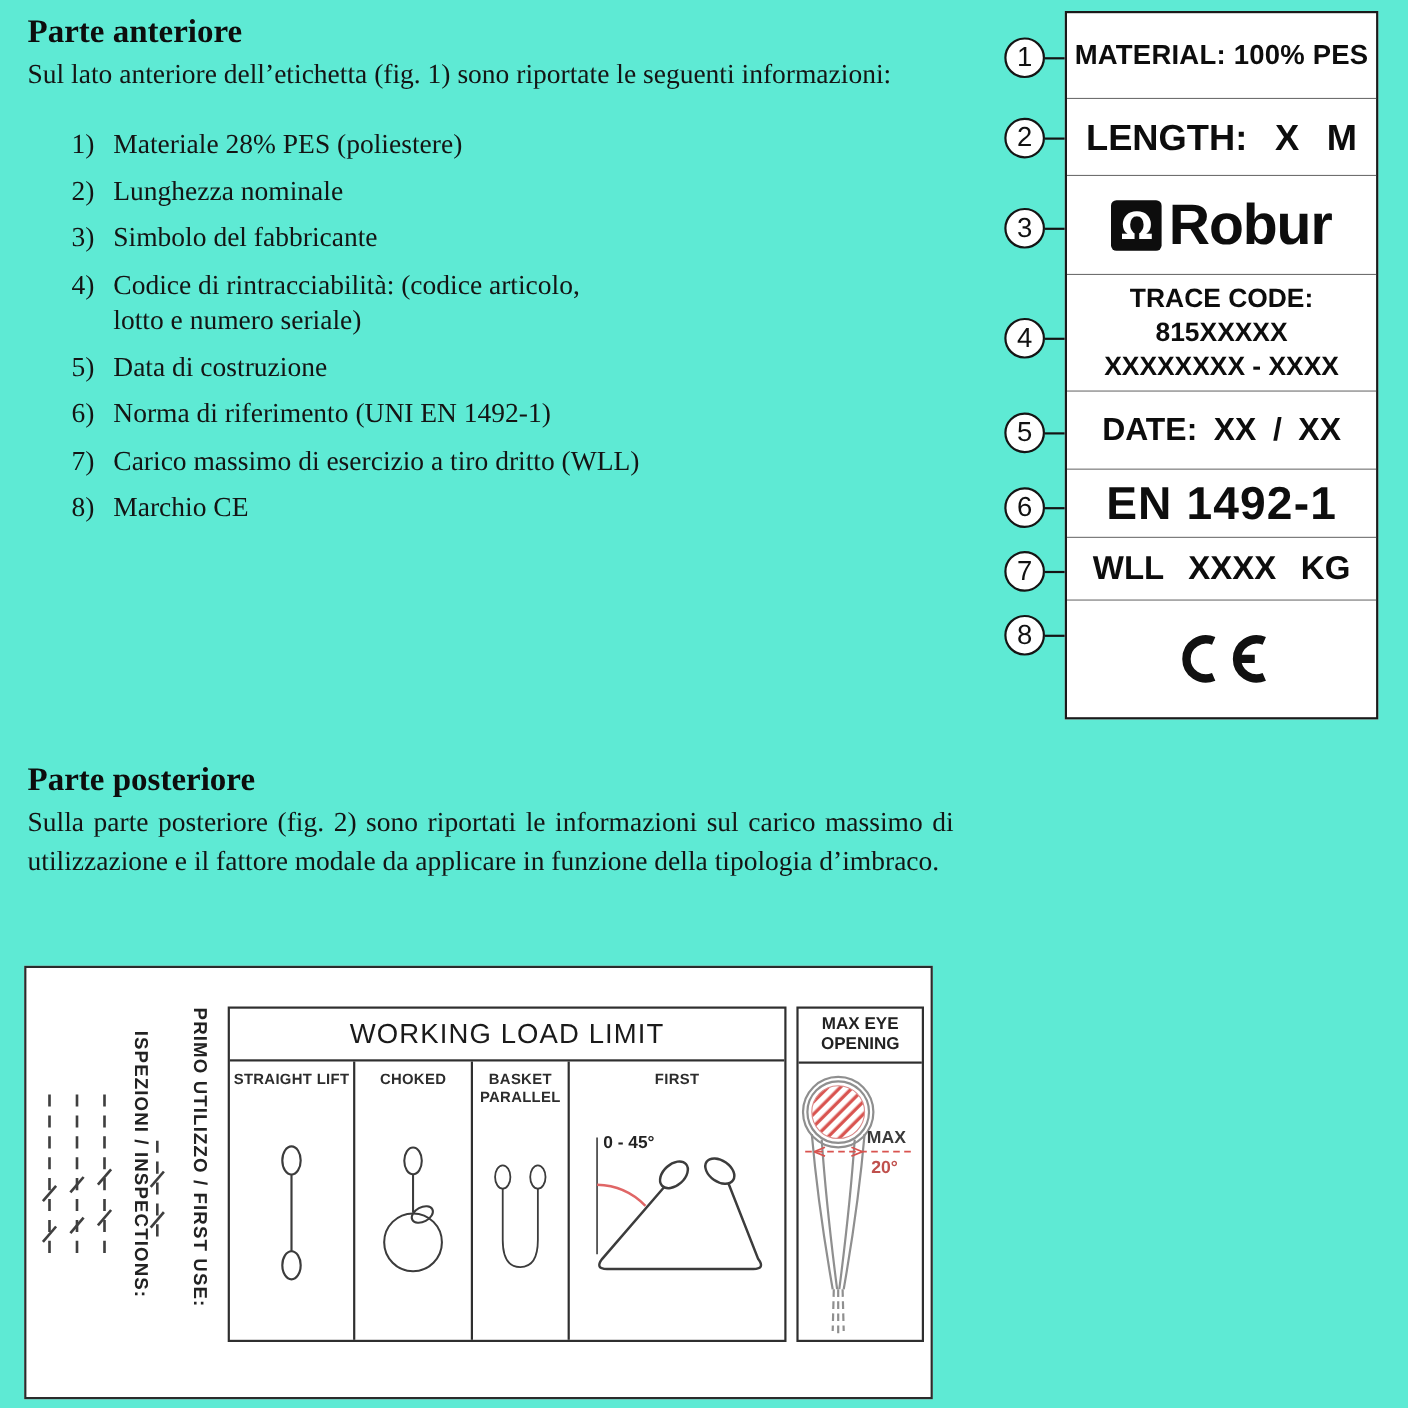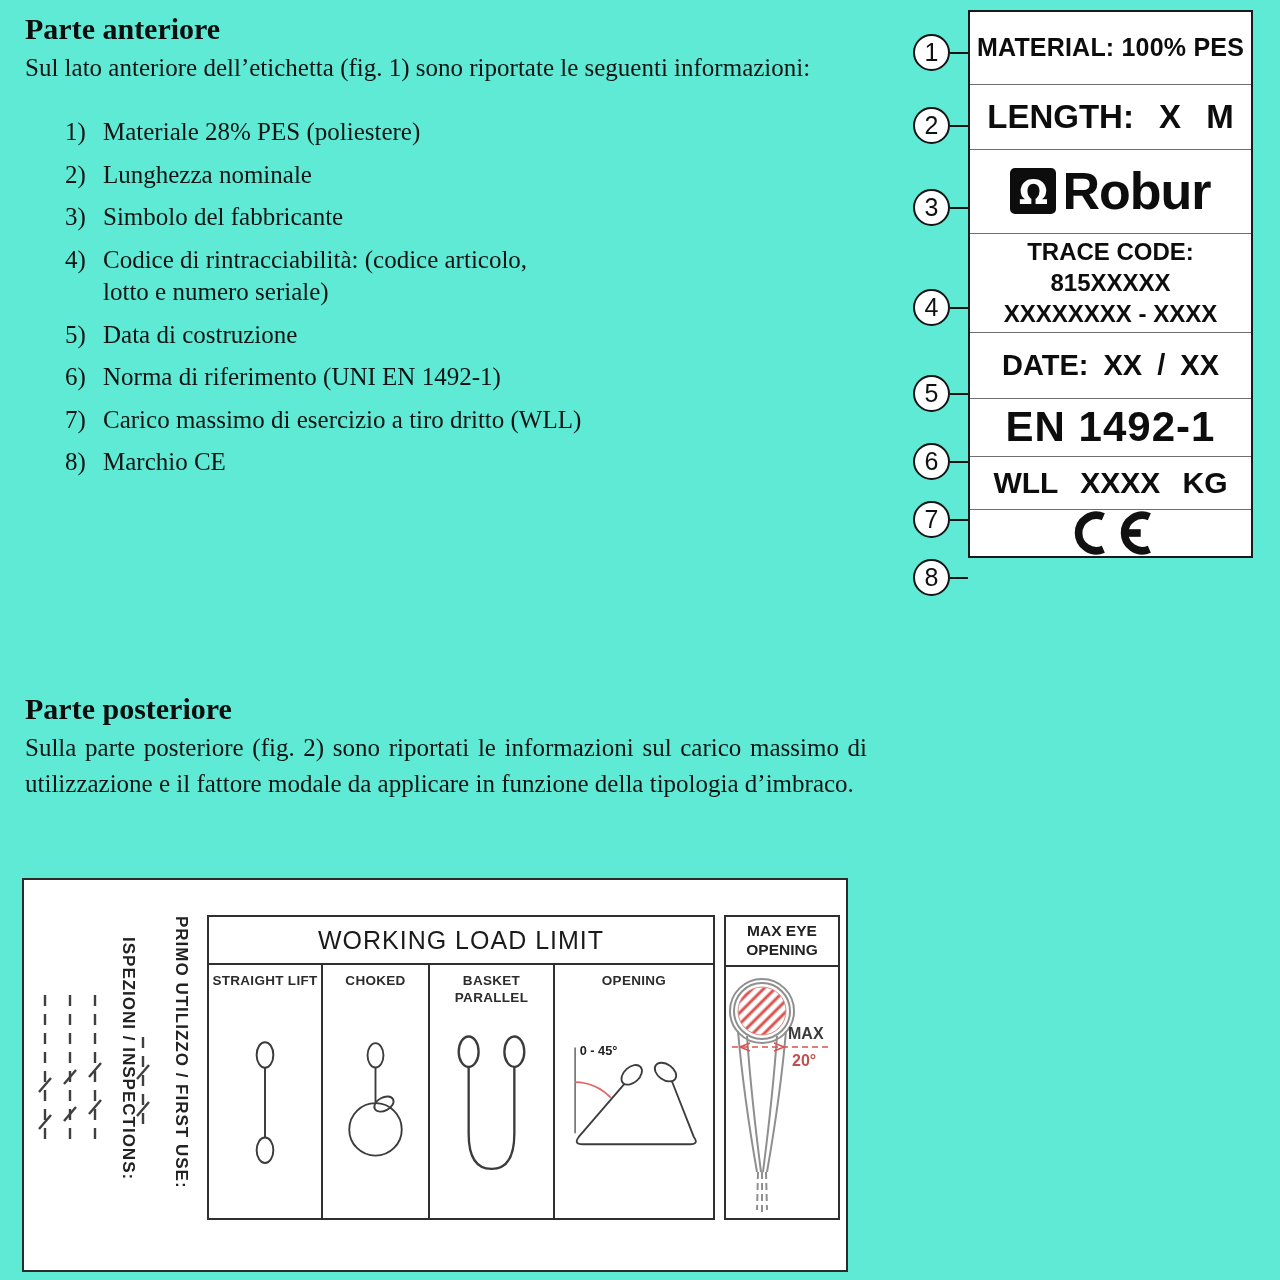--- a/index.html
+++ b/index.html
@@ -12,21 +12,21 @@
   .front-text { position:absolute; left:25px; top:12px; width:842px; }
   .sec-heading { font-size:30px; font-weight:bold; margin:0 0 4px 0; color:#0d0d0d; }
   .body-par { font-size:25px; line-height:1.44; text-align:justify; margin:0; color:#141414; }
   .front-list { margin-top:30px; margin-left:40px; display:flex; flex-direction:column; row-gap:10px; }
   .li { display:grid; grid-template-columns:38px 1fr; font-size:25px; line-height:1.3; color:#141414; }
   .li-num { }
   .li-text { white-space:pre-line; max-width:548px; }
 
   
   .fig1 { position:absolute; left:905px; top:10px; width:350px; height:604px; font-family:"Liberation Sans", sans-serif; }
-  .label-box { position:absolute; left:63px; top:0; width:285px; height:548px; border:2.5px solid #1a1a1a; background:#fff; display:flex; flex-direction:column; box-sizing:border-box; }
+  .label-box { position:absolute; left:63px; top:0; width:285px; height:644px; border:2.5px solid #1a1a1a; background:#fff; display:flex; flex-direction:column; box-sizing:border-box; }
   .lrow { display:flex; align-items:center; justify-content:center; box-sizing:border-box; border-bottom:1.5px solid #6f6f6f; color:#0d0d0d; text-align:center; }
   .lrow:last-child { border-bottom:none; flex:1; }
   .r-material { height:78px; font-size:25px; font-weight:bold; letter-spacing:0.2px; }
   .r-length   { height:70px; font-size:33px; font-weight:bold; word-spacing:16px; }
   .r-brand    { height:90px; gap:6px; }
   .brand-icon { width:46px; height:46px; background:#0d0d0d; border-radius:5px; display:flex; align-items:center; justify-content:center; }
   .brand-icon::before { content:"\03A9"; color:#fff; font-size:34px; font-weight:bold; line-height:1; font-family:"DejaVu Sans", sans-serif; margin-top:2px; }
   .brand-text { font-size:52px; font-weight:bold; letter-spacing:-1px; color:#0d0d0d; }
   .r-trace    { height:106px; flex-direction:column; justify-content:center; font-size:24px; font-weight:bold; line-height:1.3; }
   .r-date     { height:71px; font-size:29px; font-weight:bold; word-spacing:7px; }
@@ -46,21 +46,21 @@
   .fig2 { position:absolute; left:22px; top:878px; width:826px; height:394px; border:2px solid #2b2b2b; box-sizing:border-box; background:#fff; font-family:"Liberation Sans", sans-serif; }
   .datelines { position:absolute; left:0; top:0; }
   .vtext { position:absolute; writing-mode:vertical-rl; white-space:nowrap; font-weight:bold; font-size:17px; letter-spacing:1px; color:#222; }
   .vtext-inspections { left:94px; top:57px; }
   .vtext-firstuse { left:147px; top:36px; }
 
   .wll-table { position:absolute; left:183px; top:35px; width:508px; height:305px; border:2px solid #2f2f2f; box-sizing:border-box; display:flex; flex-direction:column; background:#fff; }
   .wll-title { height:48px; flex:0 0 48px; border-bottom:2px solid #2f2f2f; box-sizing:border-box; display:flex; align-items:center; justify-content:center; font-size:25px; letter-spacing:1px; color:#1a1a1a; }
   .wll-body { flex:1; display:flex; min-height:0; }
   .wll-col { box-sizing:border-box; border-right:2px solid #2f2f2f; display:flex; flex-direction:column; align-items:center; }
-  .wll-col.c1 { width:114px; } .wll-col.c2 { width:107px; } .wll-col.c3 { width:125px; } .wll-col.c4 { flex:1; border-right:none; }
+  .wll-col.c1 { width:114px; } .wll-col.c2 { width:107px; } .wll-col.c3 { width:88px; } .wll-col.c4 { flex:1; border-right:none; }
   .col-label { padding-top:8px; font-size:13.5px; font-weight:bold; line-height:1.25; color:#2c2c2c; text-align:center; letter-spacing:0.3px; }
   .sling-svg { flex:1; width:100%; }
   .wll-factors { height:48px; flex:0 0 48px; border-top:2px solid #2f2f2f; box-sizing:border-box; display:flex; }
   .factor { box-sizing:border-box; border-right:2px solid #2f2f2f; display:flex; align-items:center; justify-content:center; font-size:31px; color:#161616; }
   .factor.c1 { width:114px; } .factor.c2 { width:112px; } .factor.c3 { width:105px; } .factor.c4 { flex:1; border-right:none; }
 
   .maxeye { position:absolute; left:700px; top:35px; width:116px; height:305px; border:2px solid #2f2f2f; box-sizing:border-box; background:#fff; display:flex; flex-direction:column; }
   .maxeye-title { flex:0 0 50px; border-bottom:2px solid #2f2f2f; box-sizing:border-box; display:flex; align-items:center; justify-content:center; text-align:center; font-size:15.5px; font-weight:bold; line-height:1.2; color:#222; padding:2px; }
 </style>
 </head>
@@ -225,21 +225,21 @@
           <div class="col-label">BASKET PARALLEL</div>
           <svg class="sling-svg" viewBox="0 0 105 152" preserveAspectRatio="xMidYMid meet">
             <g fill="none" stroke="#3c3c3c" stroke-width="2">
               <ellipse cx="33" cy="24" rx="8.5" ry="13"></ellipse>
               <ellipse cx="72" cy="24" rx="8.5" ry="13"></ellipse>
               <path d="M33 37 L33 94 Q33 124 52.5 124 Q72 124 72 94 L72 37"></path>
             </g>
           </svg>
         </div>
         <div class="wll-col c4">
-          <div class="col-label">OPENING</div>
+          <div class="col-label">FIRST</div>
           <svg class="sling-svg" viewBox="0 0 173 152" preserveAspectRatio="xMidYMid meet">
             <line x1="22" y1="14" x2="22" y2="108" stroke="#555" stroke-width="1.5"></line>
             <path d="M22 52 A56 56 0 0 1 61 69" fill="none" stroke="#e06666" stroke-width="2"></path>
             <text x="27" y="22" font-family="Liberation Sans, sans-serif" font-size="14" font-weight="bold" fill="#222">0 - 45°</text>
             <g fill="none" stroke="#3c3c3c" stroke-width="2">
               <path d="M76 54 L26 112 Q20 120 30 120 L148 120 Q158 120 152 112 L128 51"></path>
               <ellipse cx="84" cy="44" rx="13" ry="8.5" transform="rotate(-42 84 44)"></ellipse>
               <ellipse cx="121" cy="41" rx="13" ry="8.5" transform="rotate(35 121 41)"></ellipse>
             </g>
           </svg>

